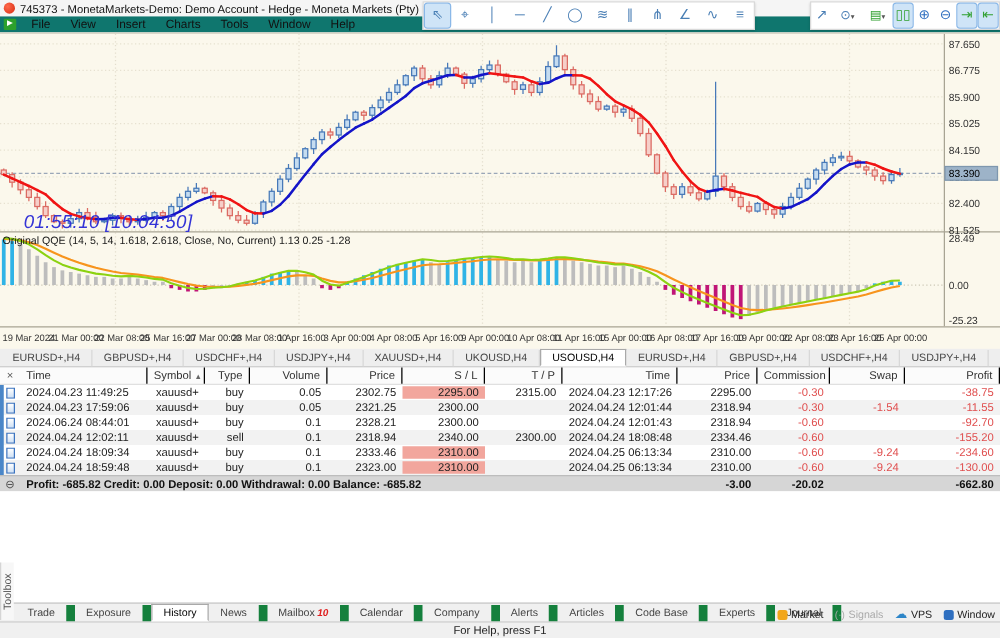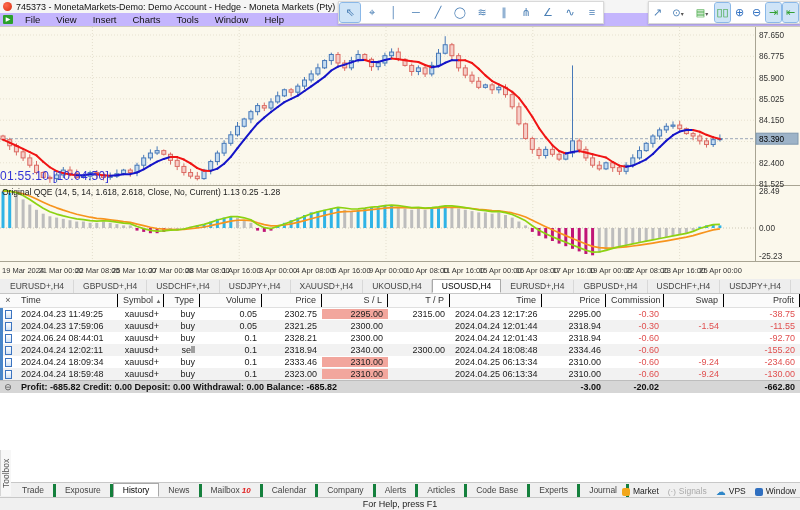--- a/index.html
+++ b/index.html
@@ -22,33 +22,33 @@
   .tb-chart { left:648px; }
   .tbi { width:20px; height:19px; line-height:19px; text-align:center; color:#4a7fb5; font-size:11px; margin:0 1px; border-radius:2px; }
   .tb-chart .tbi { width:15px; }
   .tbi.wide { width:22px; font-size:10px; }
   .tbi.green { color:#33a133; }
   .tbi.blue { color:#2f6fc0; }
   .tbi.active { background:#cfe4f7; outline:1px solid #8ab8e8; }
   .tbi .dd { font-size:6px; color:#555; }
 
   
-  .menubar { height:13px; background:#c4b5fd; display:flex; align-items:center; padding-left:2px; position:relative; }
+  .menubar { height:13px; background:#0f766e; display:flex; align-items:center; padding-left:2px; position:relative; }
   .mt-chart-icon { width:10px; height:9px; background:#2ca12c; color:#fff; font-size:6px; line-height:9px; text-align:center; margin:0 4px 0 1px; border-radius:1px; }
   .menu-item { padding:0 8px; font-size:9.5px; color:#111; line-height:13px; }
 
   
   .chart-area { position:relative; width:800px; height:253px; background:#fbf8ec; border-top:1px solid #d0ccbd; }
   .chart-area svg { position:absolute; left:0; top:0; }
   .chart-header { position:absolute; left:3px; top:2px; display:flex; align-items:center; z-index:3; }
   .ch-ic1 { width:9px; height:8px; border:1px solid #4a7fb5; background:linear-gradient(#dce9f7,#aecdee); margin-right:2px; }
   .ch-ic2 { width:9px; height:8px; border:1px solid #999; background:linear-gradient(90deg,#e85c4a 50%,#4a7fb5 50%); margin-right:5px; }
   .chart-header .t { font-size:9px; color:#1a1a1a; white-space:nowrap; }
   .chart-header .t b { font-weight:normal; }
-  .countdown { position:absolute; left:0; top:142px; font-size:12px; color:#3434d6; z-index:3; letter-spacing:0.3px; }
+  .countdown { position:absolute; left:19px; top:142px; font-size:15px; color:#3434d6; z-index:3; letter-spacing:0.3px;font-style:italic; }
   .ind-label { position:absolute; left:2px; top:160px; font-size:8.5px; color:#1a1a1a; z-index:3; }
 
   
   .chart-tabs { height:15px; background:#eeeeee; border-bottom:1px solid #c6c6c6; display:flex; align-items:flex-end; padding-left:1px; }
   .ctab { padding:0 9px; line-height:13px; font-size:8.5px; color:#444; border-right:1px solid #d8d8d8; height:13px; }
   .ctab.active { background:#fff; border:1px solid #a9a9a9; border-bottom:1px solid #fff; color:#000; height:14px; line-height:13px; }
 
   
   .hist-header, .hrow, .hsum { display:grid; grid-template-columns:16px 102px 46px 36px 62px 60px 66px 62px 92px 64px 58px 60px 1fr; align-items:center; }
   .hist-header { height:14px; background:#fbfbfb; border-bottom:1px solid #e0e0e0; color:#333; }
@@ -68,21 +68,21 @@
   .hsum > div { padding:0 5px; text-align:right; white-space:nowrap; }
   .hsum .sum-label { grid-column:2 / 10; text-align:left; }
   .hsum .sico { grid-column:1; text-align:center; padding:0; font-weight:normal; color:#555; }
   .rows-wrap { position:relative; }
   .row-strip { position:absolute; left:0; top:0; width:3px; height:72px; background:#4a86c8; z-index:2; }
 
   .filler { flex:1; background:#fff; }
 
   
   .bottom-tabs { height:15px; background:#f0f0f0; border-top:1px solid #c8c8c8; display:flex; align-items:flex-end; padding-left:13px; position:relative; }
-  .btab { padding:0 9px; line-height:13px; height:13px; font-size:8.5px; color:#444; border-right:3px solid #15803d; display:flex; align-items:center; }
+  .btab { padding:0 9px; line-height:13px; height:13px; font-size:8.5px; color:#444; border-right:7px solid #15803d; display:flex; align-items:center; }
   .btab.active { background:#fff; border:1px solid #a9a9a9; border-bottom:1px solid #fff; height:14px; color:#000; }
   .badge { color:#e02020; font-weight:bold; margin-left:2px; font-size:8px;font-style:italic; }
   .bt-right { position:absolute; right:4px; top:0; height:15px; display:flex; align-items:center; gap:9px; }
   .bt-item { display:flex; align-items:flex-end; gap:3px; font-size:8.5px; color:#222; }
   .bt-item.dim { color:#aaa; }
   .bag-icon { width:8px; height:8px; background:#f2a71b; border-radius:2px; }
   .cloud-icon { color:#2e86c8; font-size:10px; line-height:8px; }
   .tester-icon { width:8px; height:8px; background:#2f6fc0; border-radius:2px; }
   .sig-icon { color:#aaa; font-size:8px; }
 

